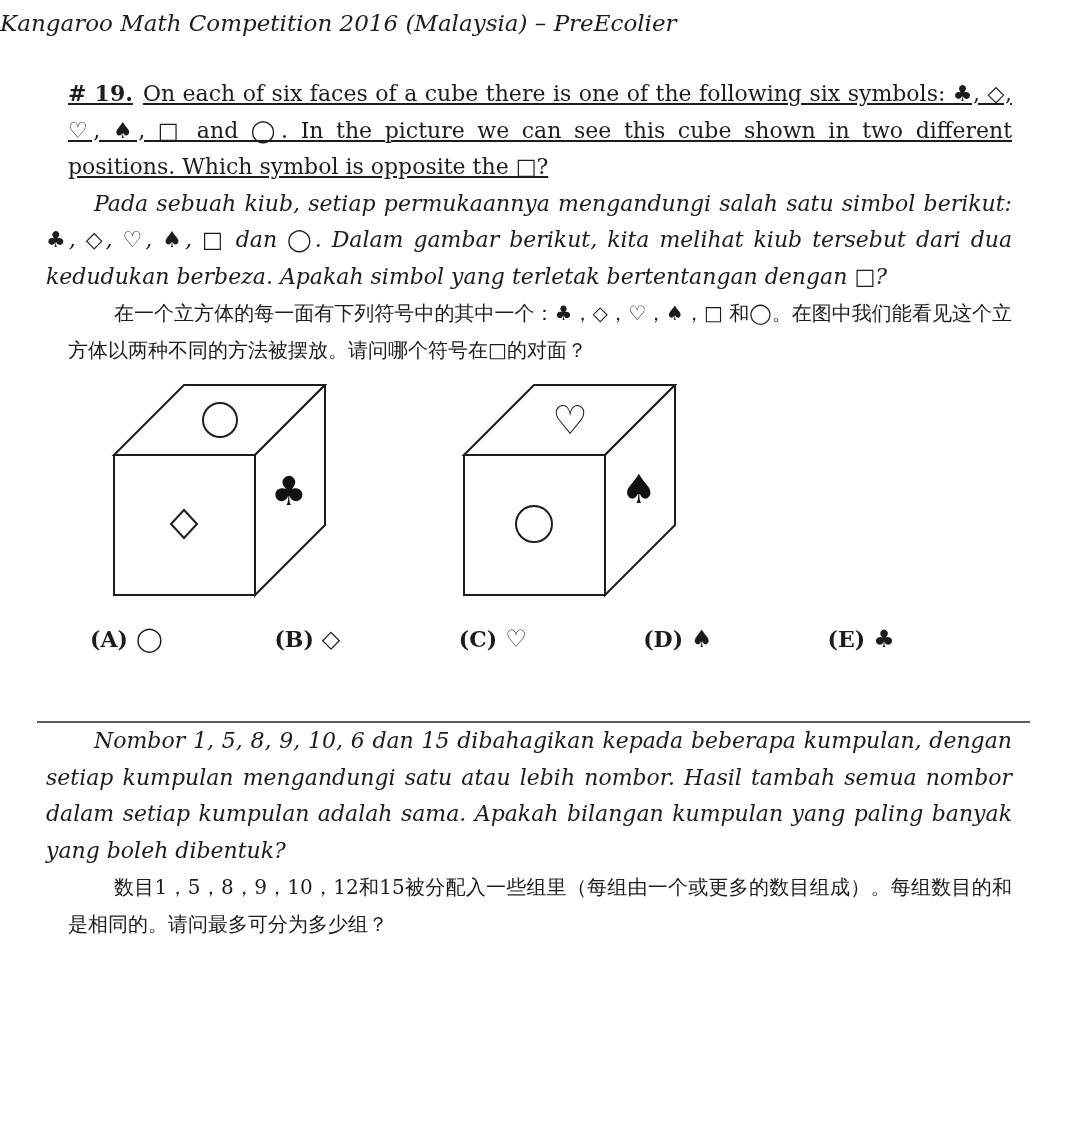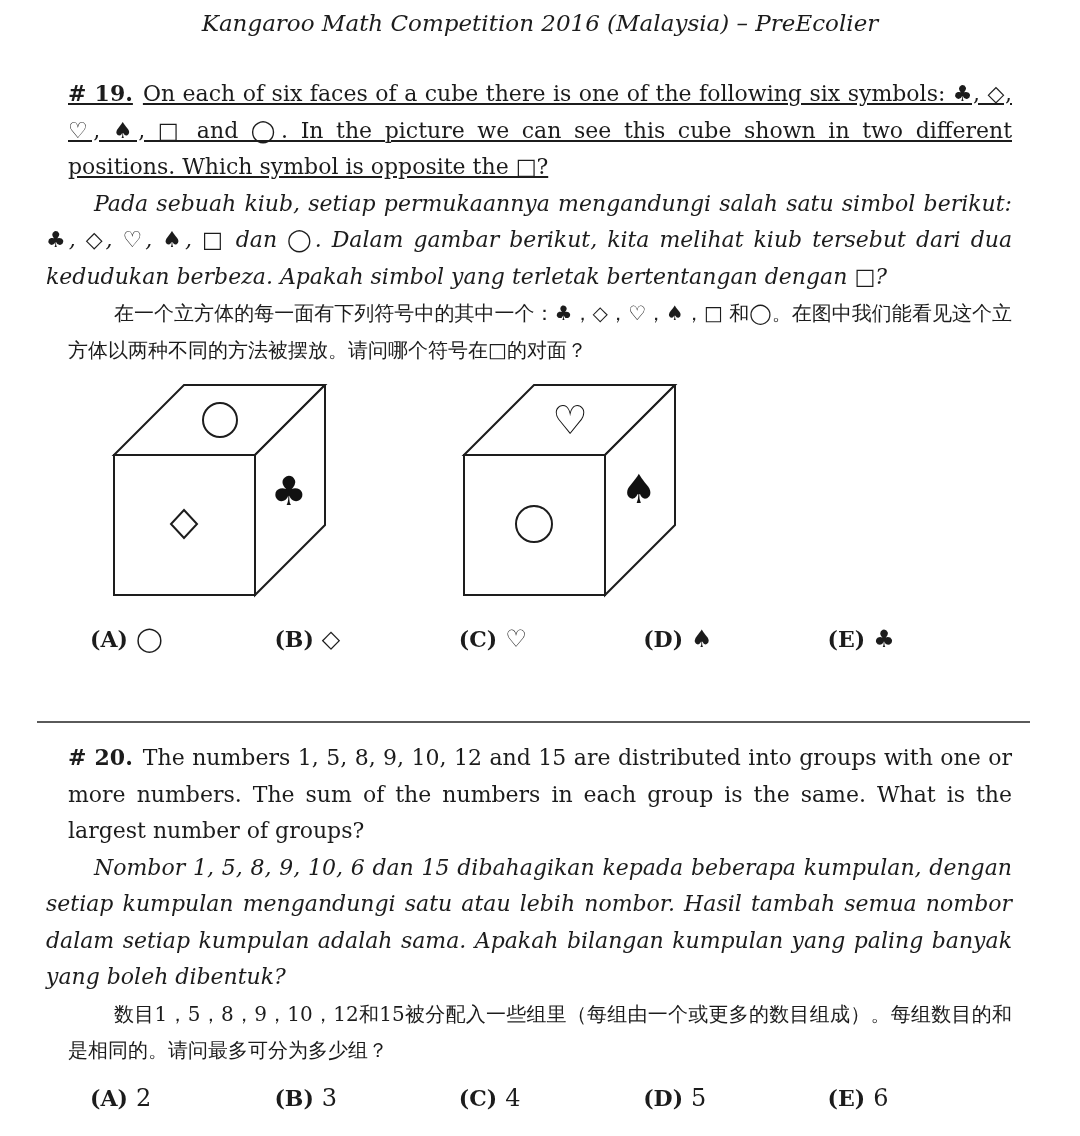--- a/index.html
+++ b/index.html
@@ -7,21 +7,21 @@
   .page {
     position:relative;
     width:1080px; height:1136px;
     background:#ffffff;
     color:#1c1c1c;
     font-family:"DejaVu Serif","Liberation Serif",serif;
     overflow:hidden;
   }
   .title {
     padding-top:9px;
-    text-align:center;
+    text-align:left;
     font-style:italic;
     font-size:23px;
     line-height:28px;
     color:#1c1c1c;
   }
   .para {
     margin:0 68px;
     font-size:22px;
     line-height:36.5px;
     text-align:justify;
@@ -103,25 +103,17 @@
   <div class="options options-19">
     <div class="option"><span class="opt-label">(A)</span><span class="opt-value">◯</span></div>
     <div class="option"><span class="opt-label">(B)</span><span class="opt-value">◇</span></div>
     <div class="option"><span class="opt-label">(C)</span><span class="opt-value">♡</span></div>
     <div class="option"><span class="opt-label">(D)</span><span class="opt-value">♠</span></div>
     <div class="option"><span class="opt-label">(E)</span><span class="opt-value">♣</span></div>
   </div>
 
   <div class="divider"></div>
 
-  <p class="para q20-first"><b class="q-label"># 20.</b><span>The numbers 1, 5, 8, 9, 10, 12 and 15 are distributed into groups with one or more numbers. The sum of the numbers in each group is the same. What is the largest number of groups?</span></p>
   <p class="para ms">Nombor 1, 5, 8, 9, 10, 6 dan 15 dibahagikan kepada beberapa kumpulan, dengan setiap kumpulan mengandungi satu atau lebih nombor. Hasil tambah semua nombor dalam setiap kumpulan adalah sama. Apakah bilangan kumpulan yang paling banyak yang boleh dibentuk?</p>
   <p class="para zh">数目1，5，8，9，10，12和15被分配入一些组里（每组由一个或更多的数目组成）。每组数目的和是相同的。请问最多可分为多少组？</p>
 
-  <div class="options options-20">
-    <div class="option"><span class="opt-label">(A)</span><span class="opt-value">2</span></div>
-    <div class="option"><span class="opt-label">(B)</span><span class="opt-value">3</span></div>
-    <div class="option"><span class="opt-label">(C)</span><span class="opt-value">4</span></div>
-    <div class="option"><span class="opt-label">(D)</span><span class="opt-value">5</span></div>
-    <div class="option"><span class="opt-label">(E)</span><span class="opt-value">6</span></div>
-  </div>
 
 </div>
 
 </body></html>

